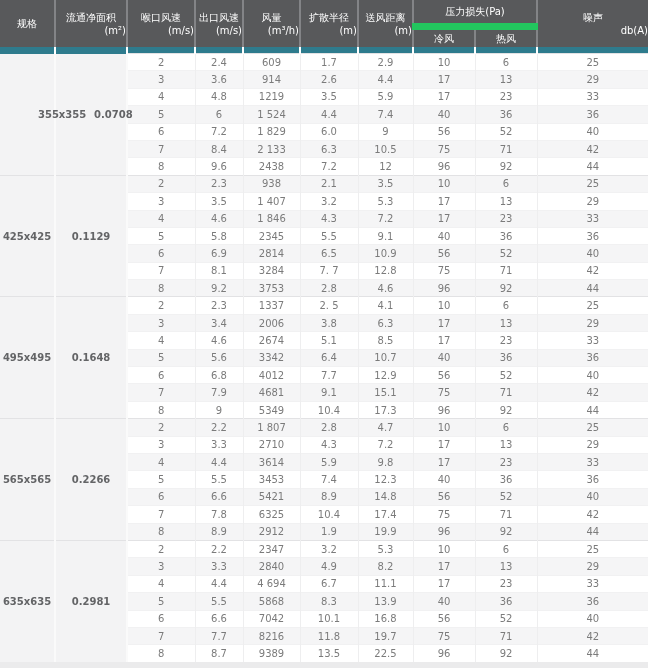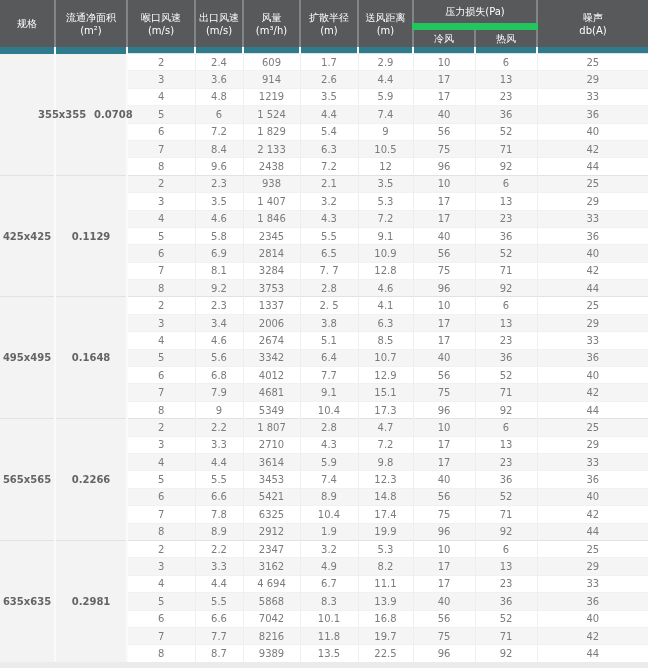--- a/index.html
+++ b/index.html
@@ -28,21 +28,21 @@
     font-size: 10px;
     line-height: 1.3;
     text-align: center;
     vertical-align: middle;
     padding: 0;
   }
   tr.h1 { height: 26px; }
   tr.h2 { height: 21px; }
   thead th.bl { border-left: 2px solid #838487; margin-left: 9px; }
   thead th.sub { border-top: 7px solid #22c55e; }
-  thead th .l2 { display: block; }
+  thead th .l2 { display: block; text-align: right; }
   
   tr.accent-row { height: 6px; }
   tr.accent-row td {
     background: #2e7b8d;
     padding: 0; height: 6px;
     border-left: 2px solid #ffffff;
   }
   tr.accent-row td:first-child { border-left: none; }
   
   tbody tr { height: 17.4px; }
@@ -178,21 +178,21 @@
           <td class="data-cell c3">4.4</td>
           <td class="data-cell c4">7.4</td>
           <td class="data-cell c5">40</td>
           <td class="data-cell c6">36</td>
           <td class="data-cell c7">36</td>
         </tr>
         <tr class="row-odd">
           <td class="data-cell c0">6</td>
           <td class="data-cell c1">7.2</td>
           <td class="data-cell c2">1 829</td>
-          <td class="data-cell c3">5.4</td>
+          <td class="data-cell c3">6.0</td>
           <td class="data-cell c4">9</td>
           <td class="data-cell c5">56</td>
           <td class="data-cell c6">52</td>
           <td class="data-cell c7">40</td>
         </tr>
         <tr class="row-even">
           <td class="data-cell c0">7</td>
           <td class="data-cell c1">8.4</td>
           <td class="data-cell c2">2 133</td>
           <td class="data-cell c3">6.3</td>
@@ -435,21 +435,21 @@
           <td class="data-cell c2">2347</td>
           <td class="data-cell c3">3.2</td>
           <td class="data-cell c4">5.3</td>
           <td class="data-cell c5">10</td>
           <td class="data-cell c6">6</td>
           <td class="data-cell c7">25</td>
         </tr>
         <tr class="row-even">
           <td class="data-cell c0">3</td>
           <td class="data-cell c1">3.3</td>
-          <td class="data-cell c2">3162</td>
+          <td class="data-cell c2">2840</td>
           <td class="data-cell c3">4.9</td>
           <td class="data-cell c4">8.2</td>
           <td class="data-cell c5">17</td>
           <td class="data-cell c6">13</td>
           <td class="data-cell c7">29</td>
         </tr>
         <tr class="row-odd">
           <td class="data-cell c0">4</td>
           <td class="data-cell c1">4.4</td>
           <td class="data-cell c2">4 694</td>

